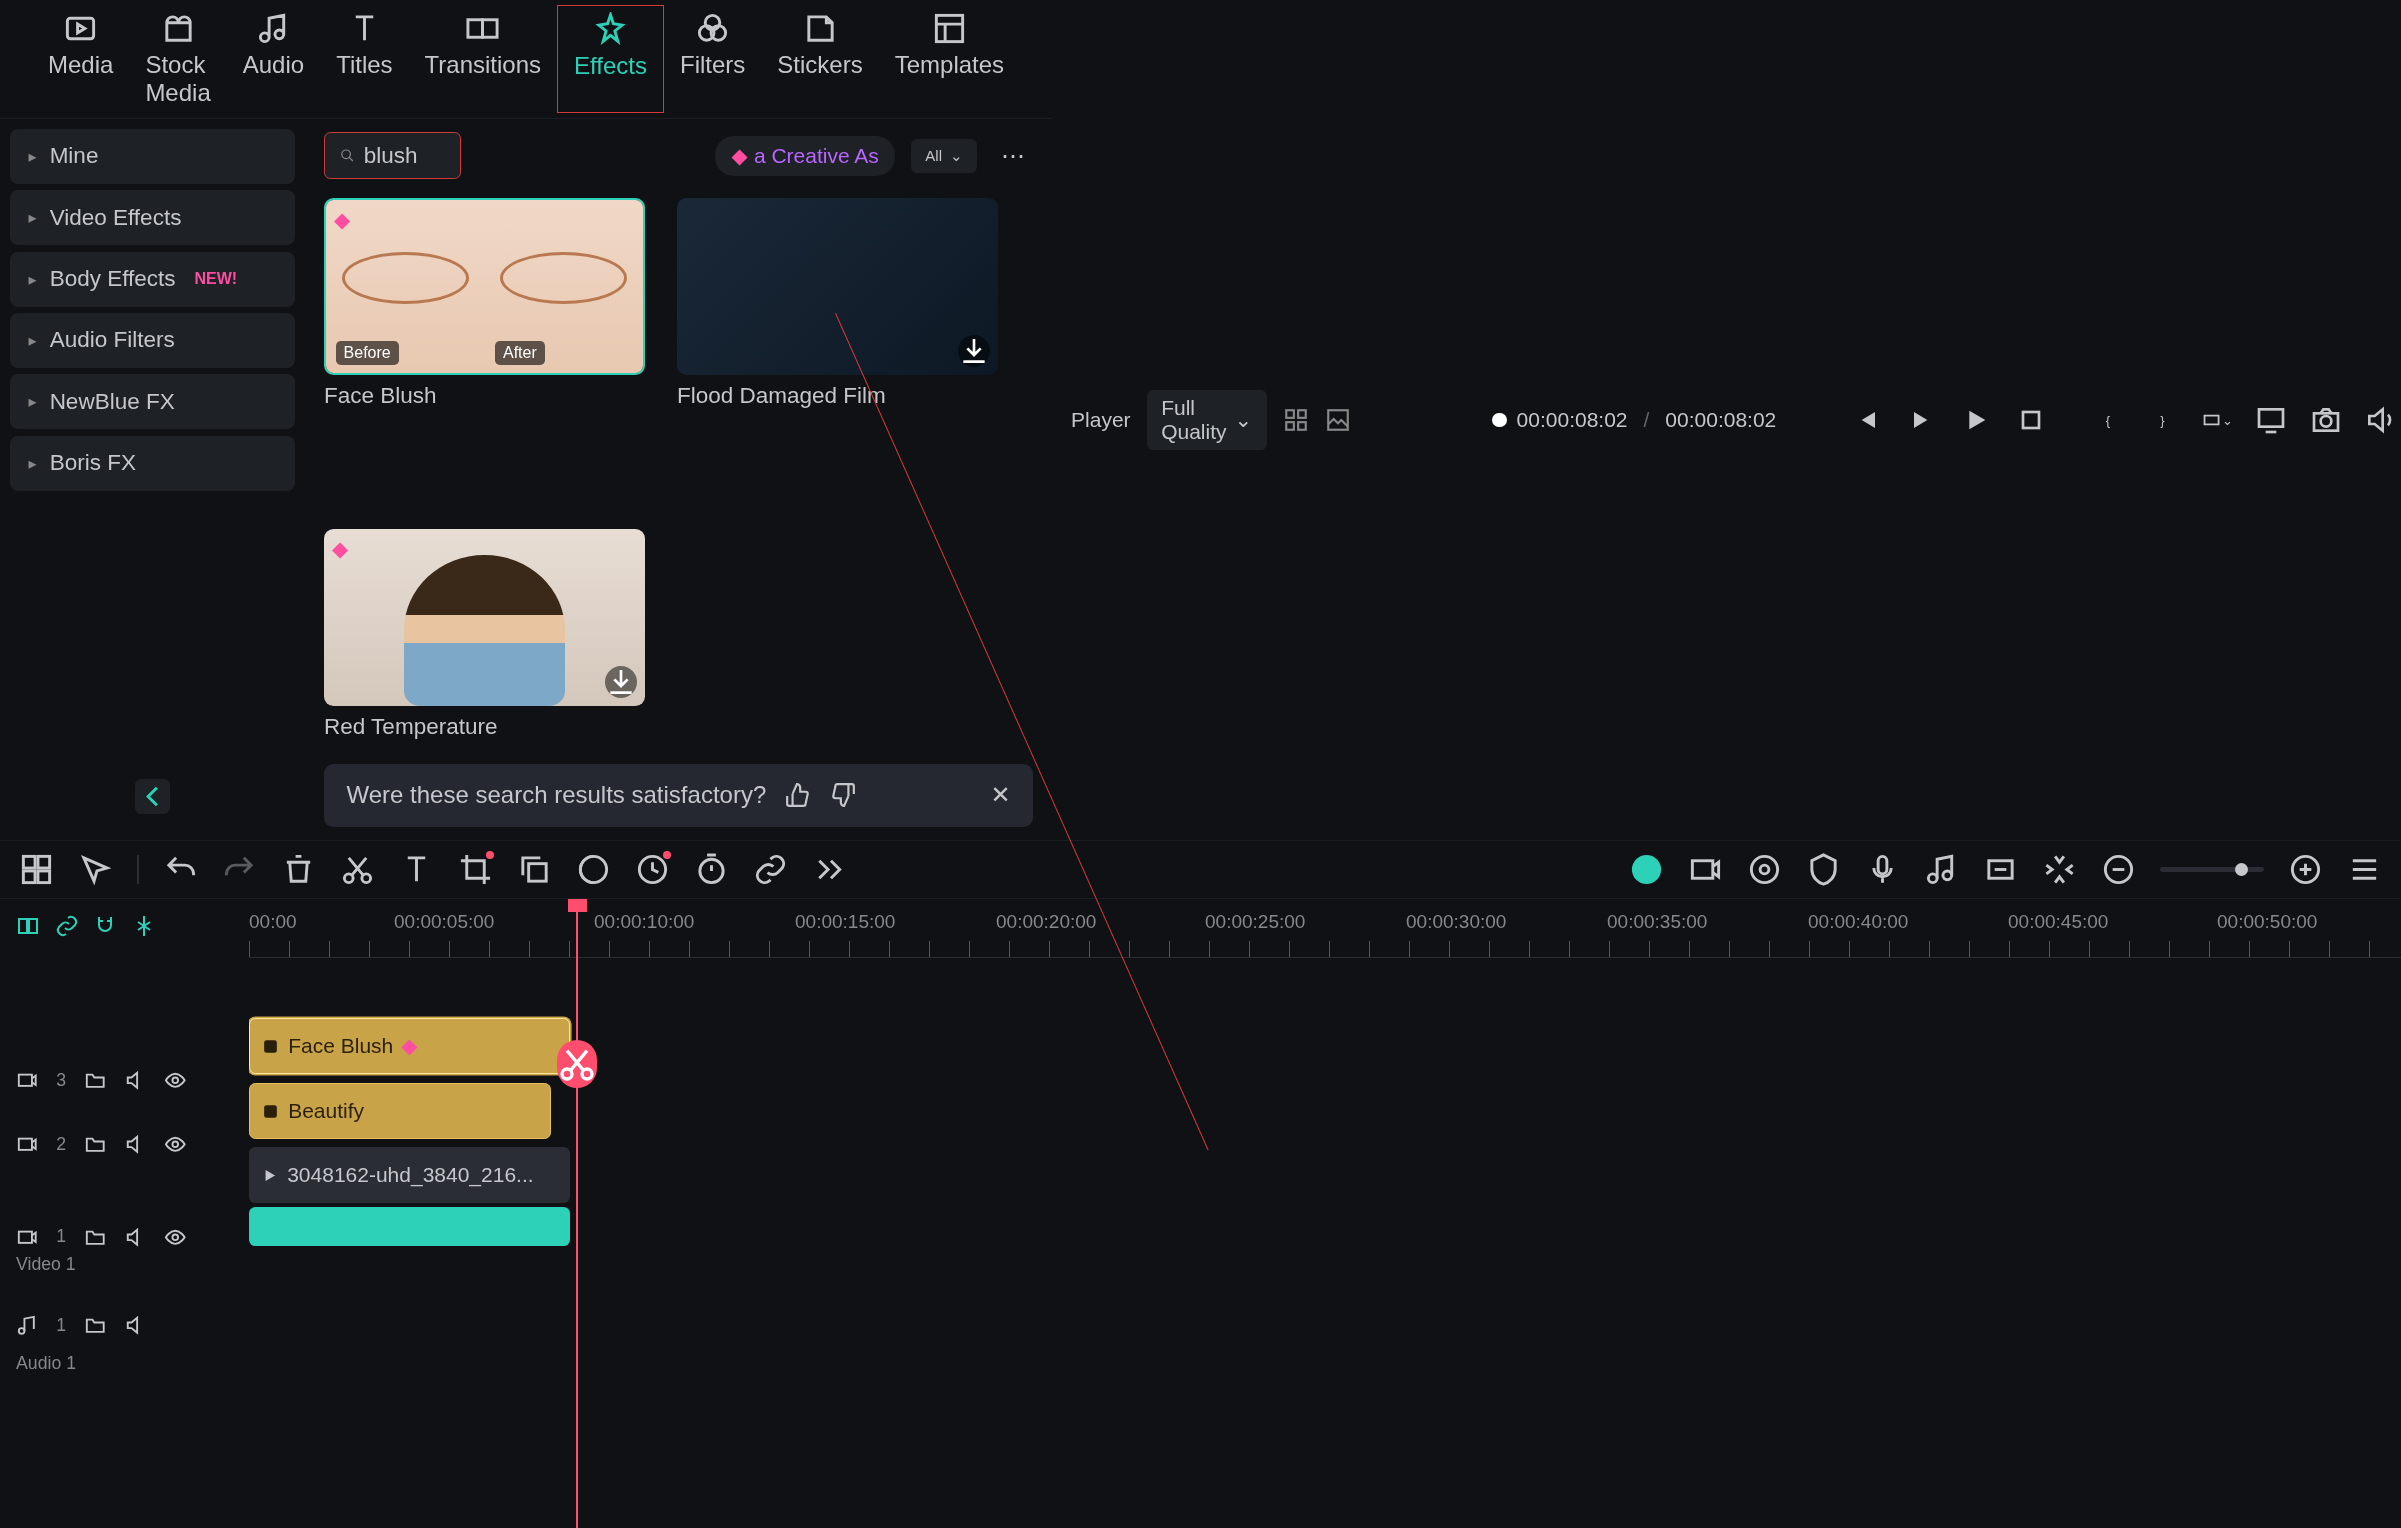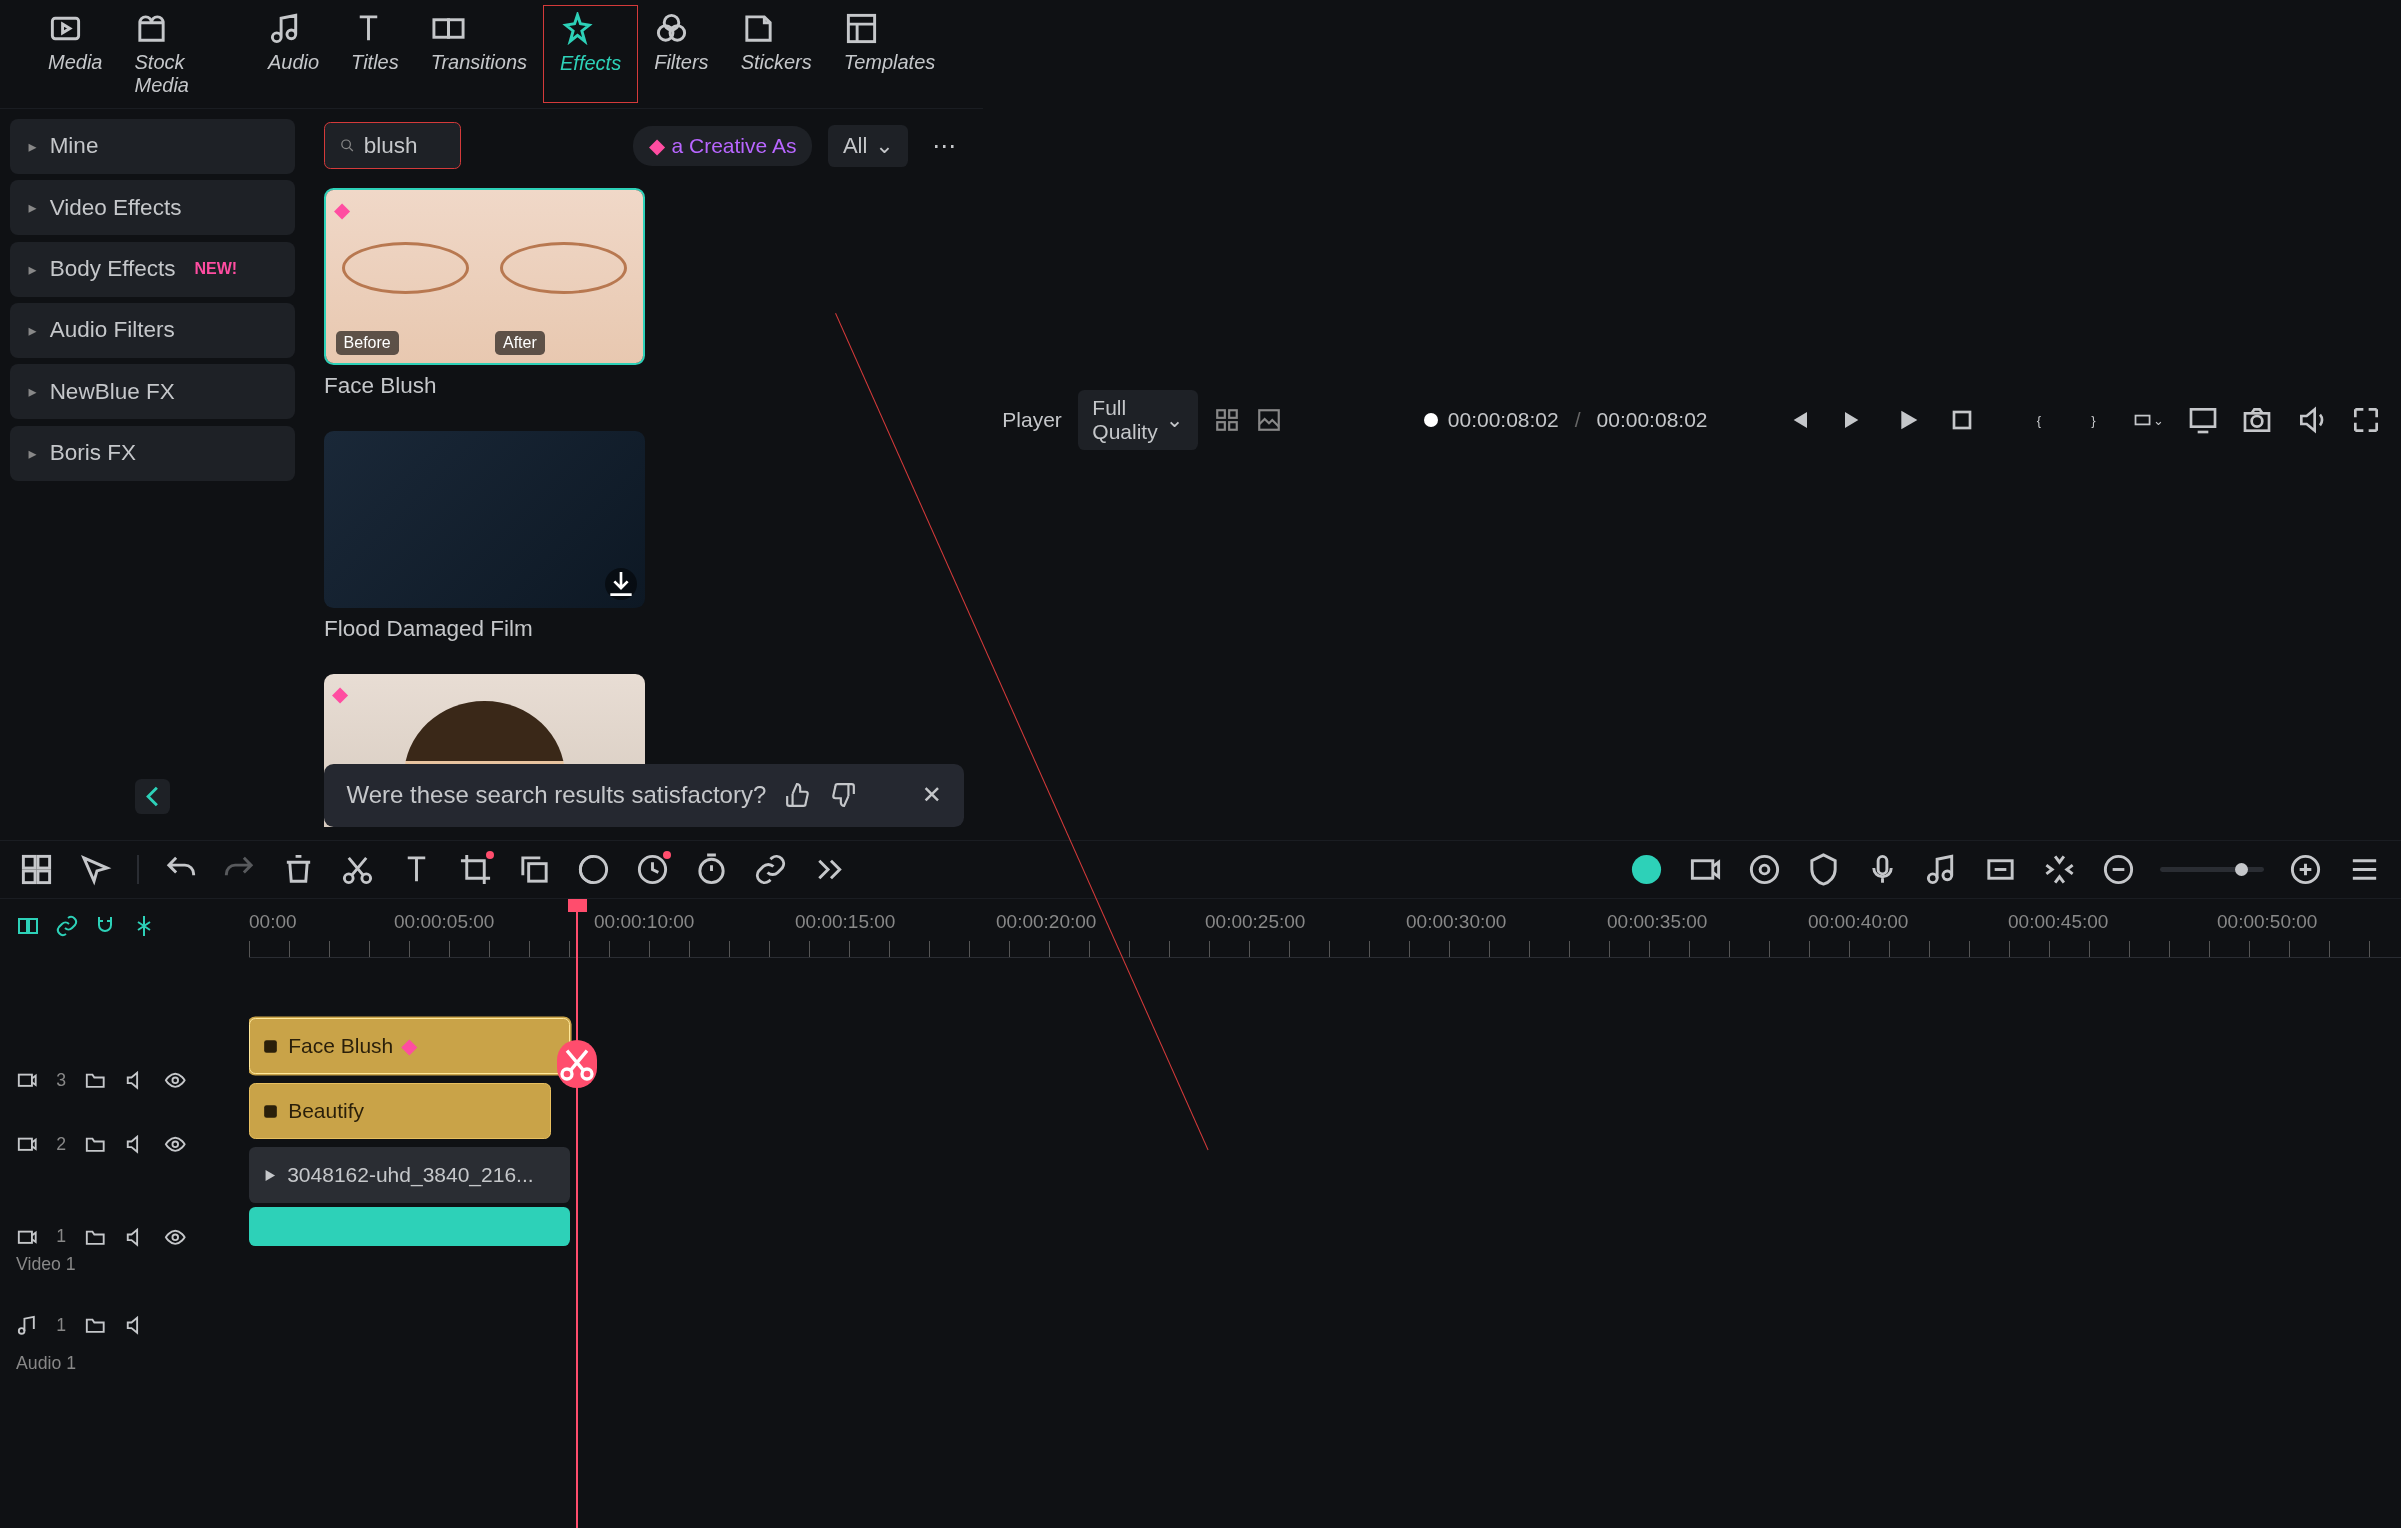--- a/index.html
+++ b/index.html
@@ -1,37 +1,37 @@
 <!DOCTYPE html>
 <html style="font-size:13px"><head>
 <meta charset="utf-8">
 <style>
 *{box-sizing:border-box;margin:0;padding:0;font-family:-apple-system,BlinkMacSystemFont,'Segoe UI',sans-serif;}
 body{background:#0f1114;color:#c5c7ca;overflow:hidden;width:2401px;height:1529px;}
 .app{display:flex;flex-direction:column;height:1529px;width:2401px;}
 .top-row{display:flex;height:840px;}
 .left-pane{width:1206px;display:flex;flex-direction:column;background:#0f1114;}
 .nav-tabs{display:flex;gap:0;padding:4.8px 32px;background:#0f1114;border-bottom:0.8px solid #1a1d22;}
-.nav-tab{display:flex;flex-direction:column;align-items:flex-start;gap:4.8px;padding:6.4px 16px;cursor:pointer;color:#c5c7ca;font-size:20px;font-style:italic;}
+.nav-tab{display:flex;flex-direction:column;align-items:center;gap:4.8px;padding:6.4px 16px;cursor:pointer;color:#c5c7ca;font-size:24px;}
 .nav-tab.active{color:#2dd1b8;}
 .nav-tab .icon{width:35px;height:35px;display:flex;align-items:center;justify-content:center;}
 .nav-tab.highlighted{border:1.6px solid #d43a3a;}
 .content-row{display:flex;flex:1;overflow:hidden;}
 .sidebar{width:305px;padding:9.6px;display:flex;flex-direction:column;gap:6.4px;}
 .sidebar-item{display:flex;align-items:center;gap:13px;padding:14.5px 19px;background:#1e2126;border-radius:8px;cursor:pointer;font-size:22.5px;color:#c5c7ca;}
 .sidebar-item .chev{font-size:16px;color:#888;}
 .new-badge{color:#ff4da1;font-size:16px;font-weight:bold;margin-left:6px;}
 .collapse-btn{margin-top:auto;align-self:center;width:35px;height:35px;background:#1e2126;border-radius:6.4px;display:flex;align-items:center;justify-content:center;color:#2dd1b8;margin-bottom:16px;cursor:pointer;}
 .main-panel{flex:1;display:flex;flex-direction:column;padding:13px 19px;position:relative;}
 .search-row{display:flex;align-items:center;gap:16px;margin-bottom:19px;}
 .search-box{display:flex;align-items:center;gap:9.6px;background:#1e2126;border-radius:6.4px;padding:9.6px 14.5px;border:1.6px solid #d43a3a;width:137px;}
 .search-box input{background:transparent;border:none;color:#c5c7ca;font-size:22.5px;outline:none;width:100%;}
 .creative-pill{margin-left:auto;display:flex;align-items:center;gap:6.4px;background:#1e2126;border-radius:19px;padding:8px 16px;font-size:21px;color:#b866ff;}
 .creative-pill .diamond{color:#ff4da1;}
-.all-dd{display:flex;align-items:center;gap:8px;background:#1e2126;border-radius:6.4px;padding:8px 14.5px;font-size:22px;}
+.all-dd{display:flex;align-items:center;gap:8px;background:#1e2126;border-radius:6.4px;padding:8px 14.5px;font-size:15px;}
 .more-dots{font-size:24px;padding:0 8px;}
 .results-grid{display:flex;flex-wrap:wrap;gap:32px;overflow-y:auto;flex:1;position:relative;}
 .result-card{width:321px;display:flex;flex-direction:column;gap:8px;}
 .result-thumb{height:177px;background:#2a2d33;border-radius:9.6px;position:relative;overflow:hidden;}
 .result-thumb.selected{border:2.4px solid #2dd1b8;}
 .result-thumb .dl-icon{position:absolute;bottom:8px;right:8px;width:32px;height:32px;background:rgba(0,0,0,0.5);border-radius:50%;display:flex;align-items:center;justify-content:center;color:#fff;}
 .result-thumb .prem{position:absolute;top:8px;left:8px;color:#ff4da1;font-size:21px;}
 .result-thumb .ba-label{position:absolute;bottom:8px;background:rgba(0,0,0,0.6);color:#fff;font-size:16px;padding:3.2px 8px;border-radius:4.8px;}
 .result-label{font-size:22.5px;color:#c5c7ca;}
 .feedback-bar{position:absolute;bottom:13px;left:19px;right:19px;background:#252830;border-radius:9.6px;padding:17.7px 22.5px;display:flex;align-items:center;gap:19px;font-size:24px;}

